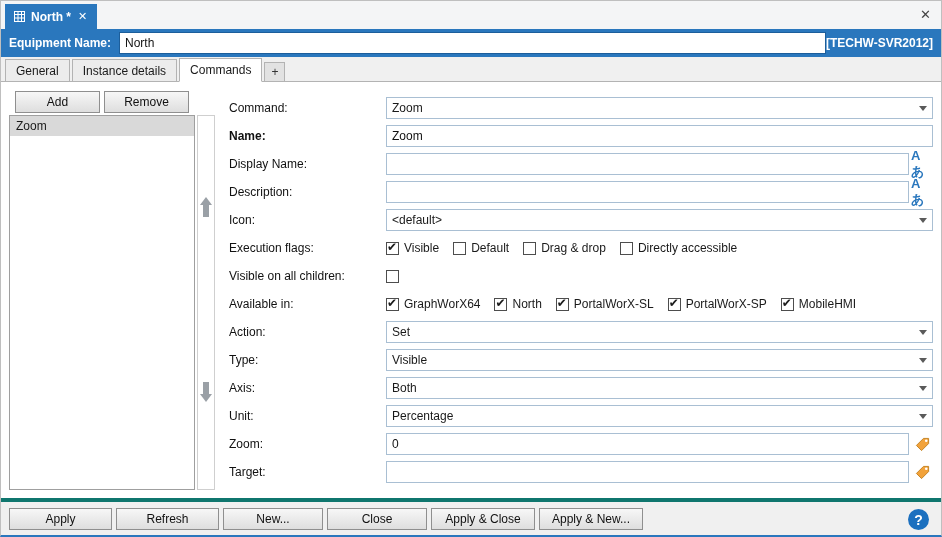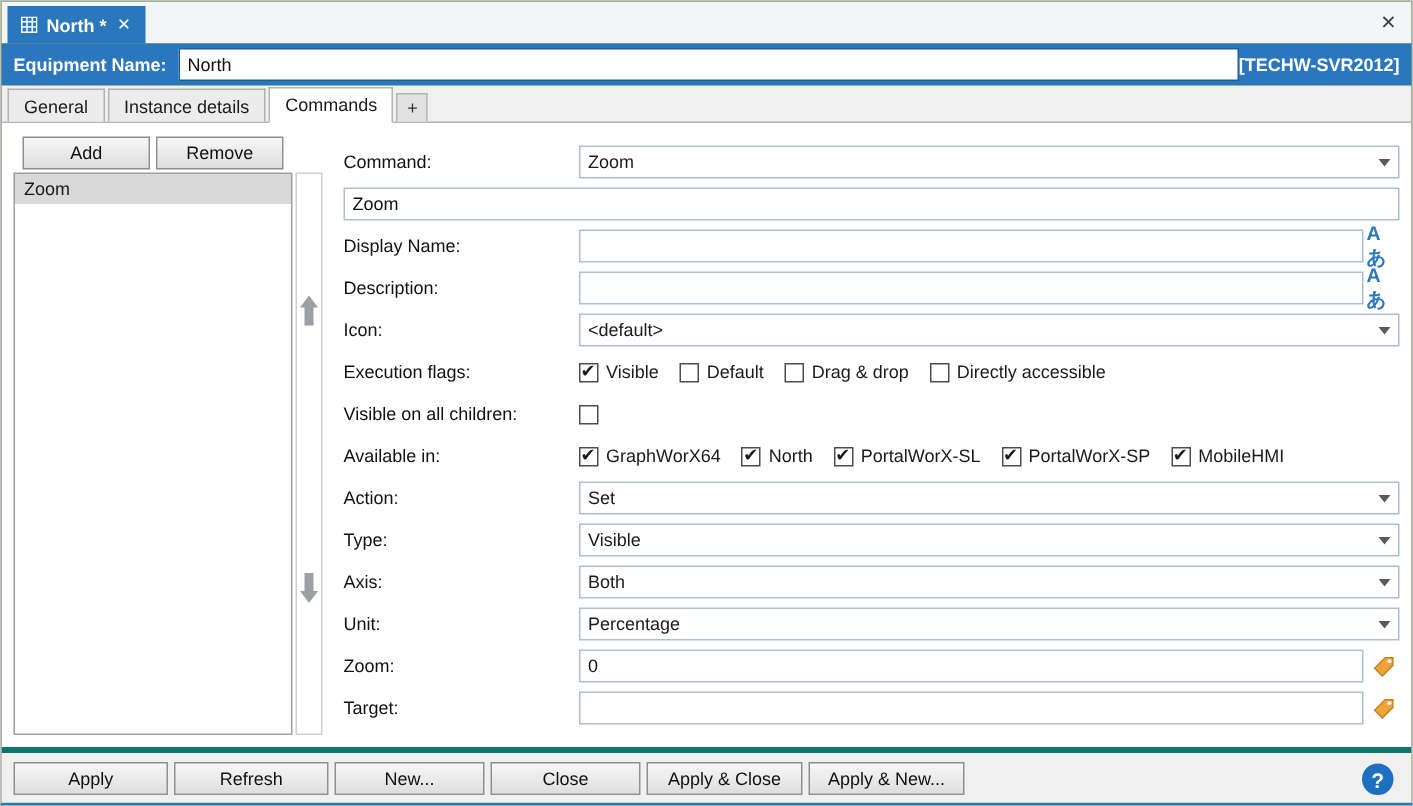--- a/index.html
+++ b/index.html
@@ -1,19 +1,19 @@
 <!DOCTYPE html>
 <html><head>
 <meta charset="utf-8">
 <style>
   html,body{margin:0;padding:0;background:#d8d8d8;}
   *{box-sizing:border-box;}
   .app{
     position:relative;width:942px;height:537px;margin:0 auto;
-    background:#4d7c0f;font-family:"Liberation Sans","DejaVu Sans",sans-serif;
+    background:#bef264;font-family:"Liberation Sans","DejaVu Sans",sans-serif;
     font-size:12px;color:#1a1a1a;
     border:1px solid #bfbfbf;border-bottom:2px solid #2a77bd;overflow:hidden;
   }
   
   .doc-tabbar{position:absolute;left:0;top:0;width:100%;height:28px;background:#f4f5f6;}
   .doc-tab{
     position:absolute;left:4px;top:3px;height:25px;background:#2a77bd;color:#fff;
     display:flex;align-items:center;gap:6px;padding:0 9px;cursor:default;
   }
   .doc-tab .grid-ic{display:inline-flex;}
@@ -150,20 +150,21 @@
         <span class="lbl">Command:</span>
         <div class="fld">
           <div class="combo">
             <span class="cv">Zoom</span>
             <span class="carr"></span>
           </div>
         </div>
       </div>
 
       <div class="row">
+        <span class="lbl b">Name:</span>
         <div class="fld">
           <input class="tin" value="Zoom" style="">
         </div>
       </div>
 
       <div class="row">
         <span class="lbl">Display Name:</span>
         <div class="fld">
           <input class="tin" value="" style="">
           <span class="sfx loc">Aあ</span>

